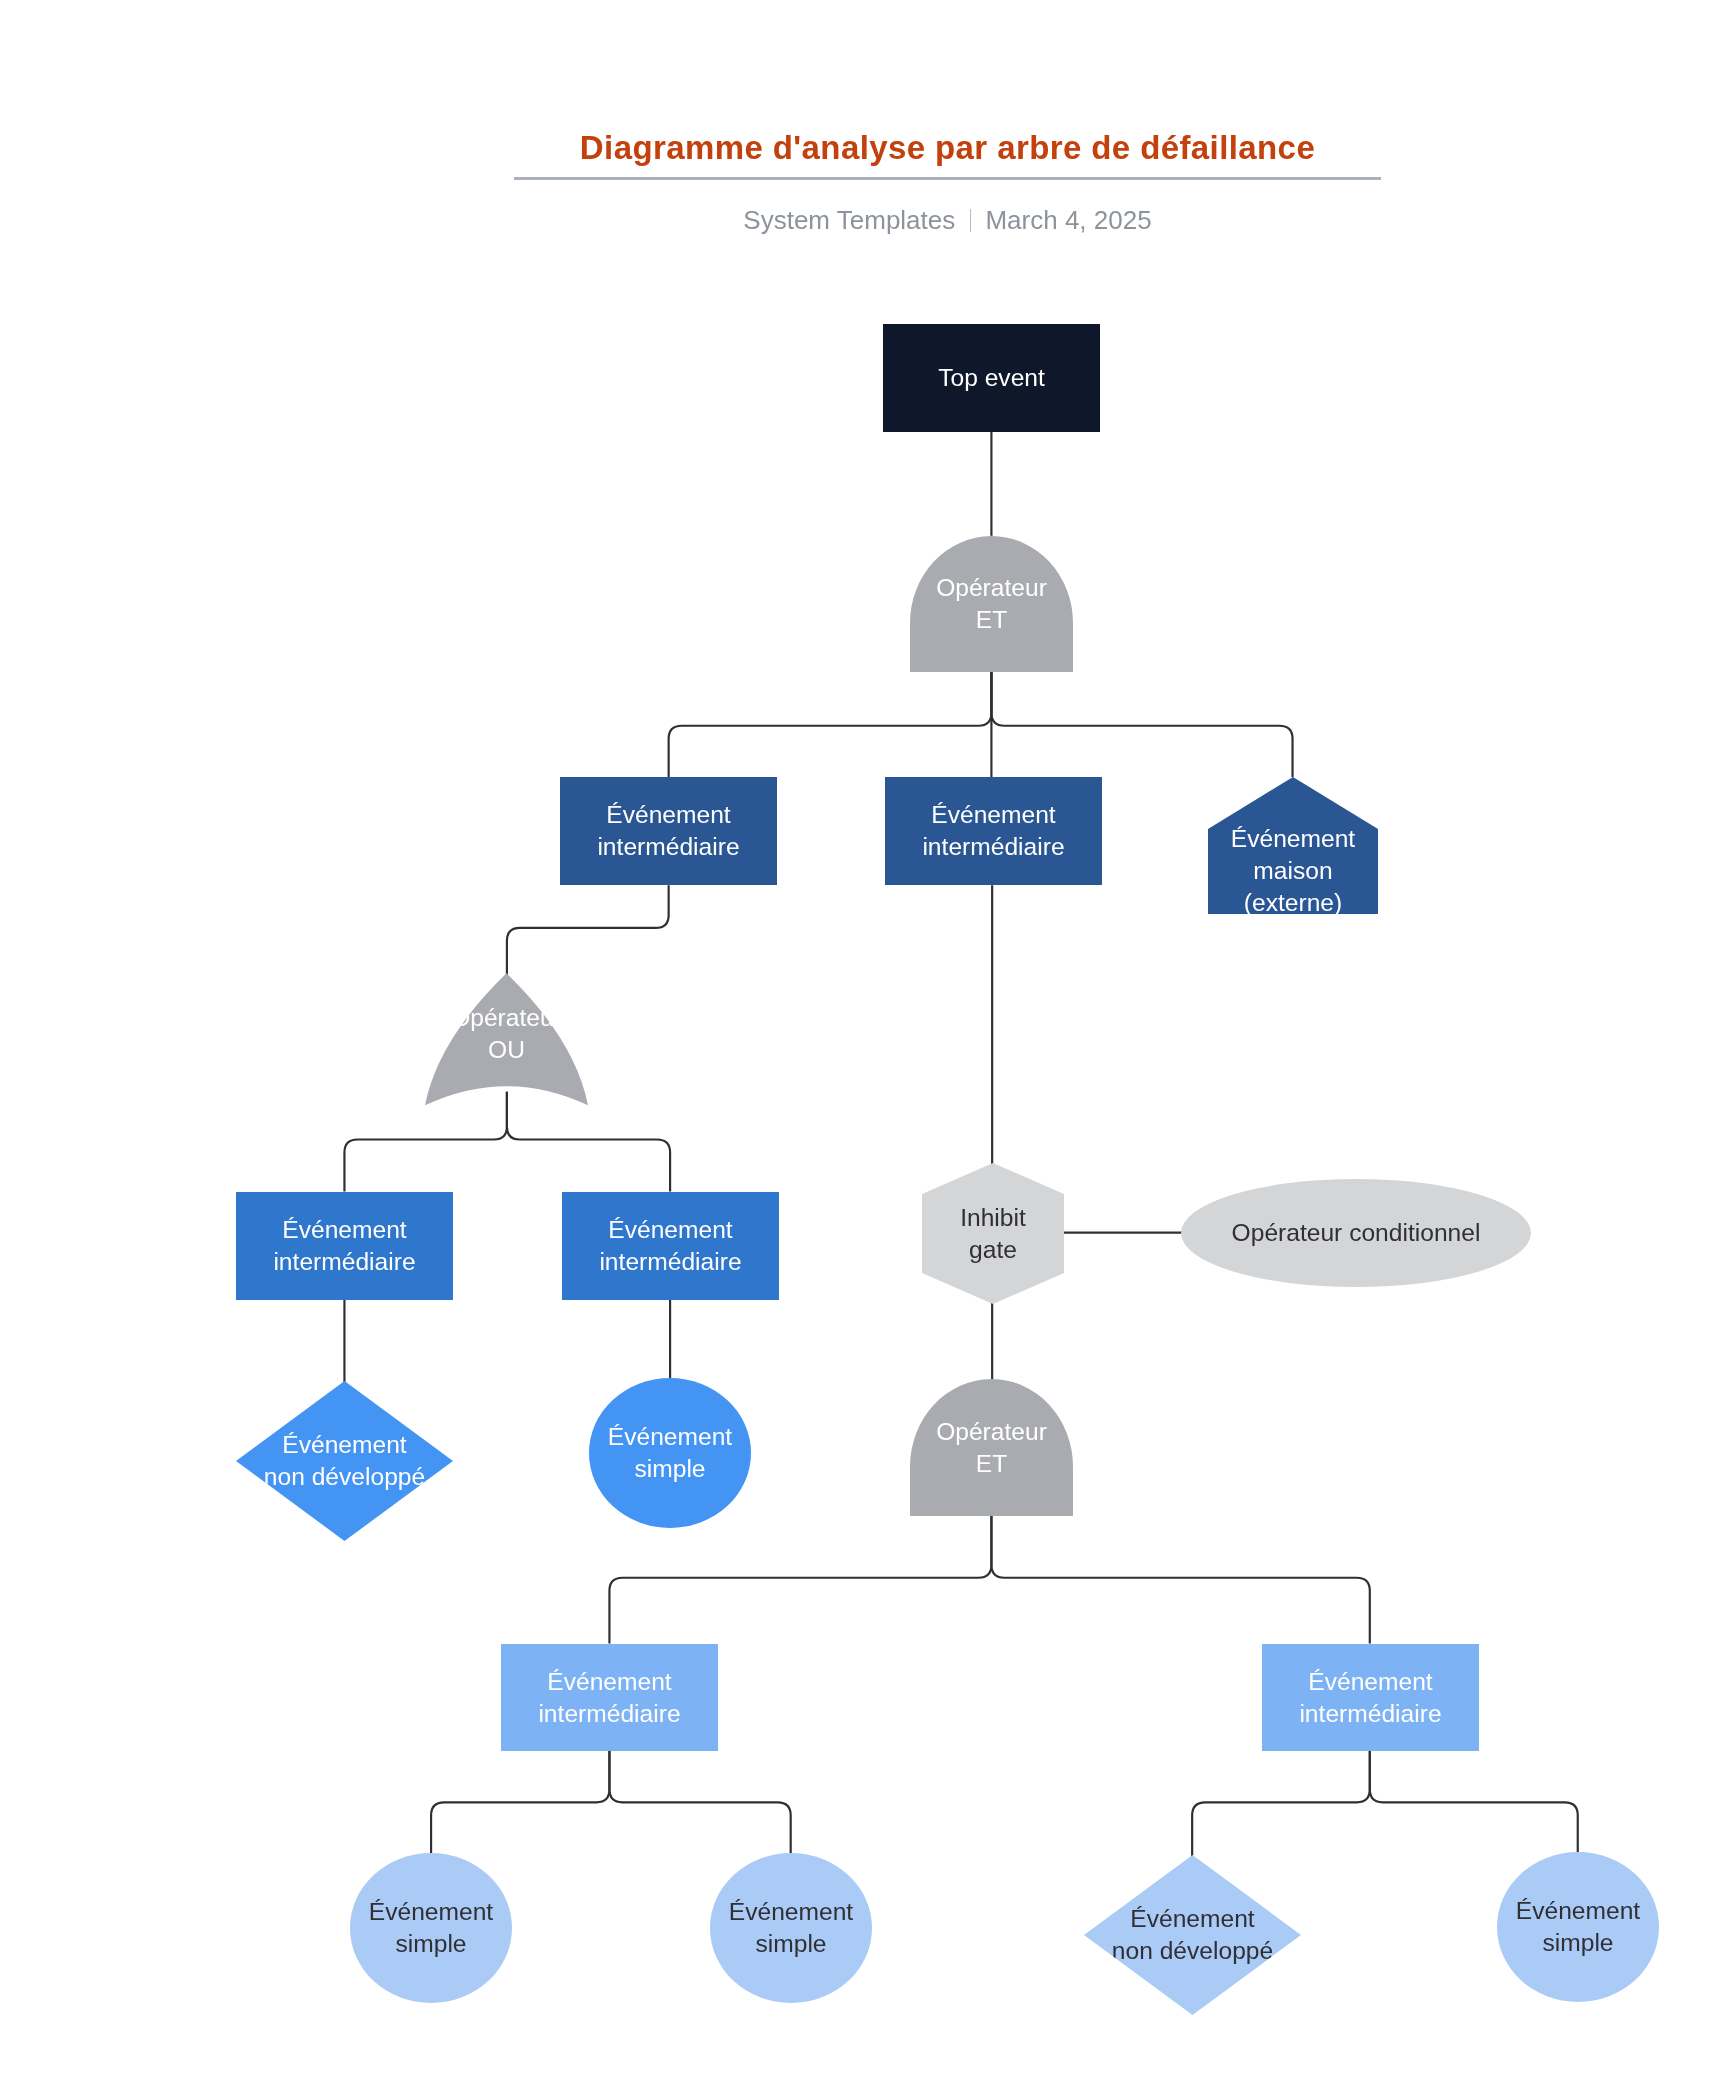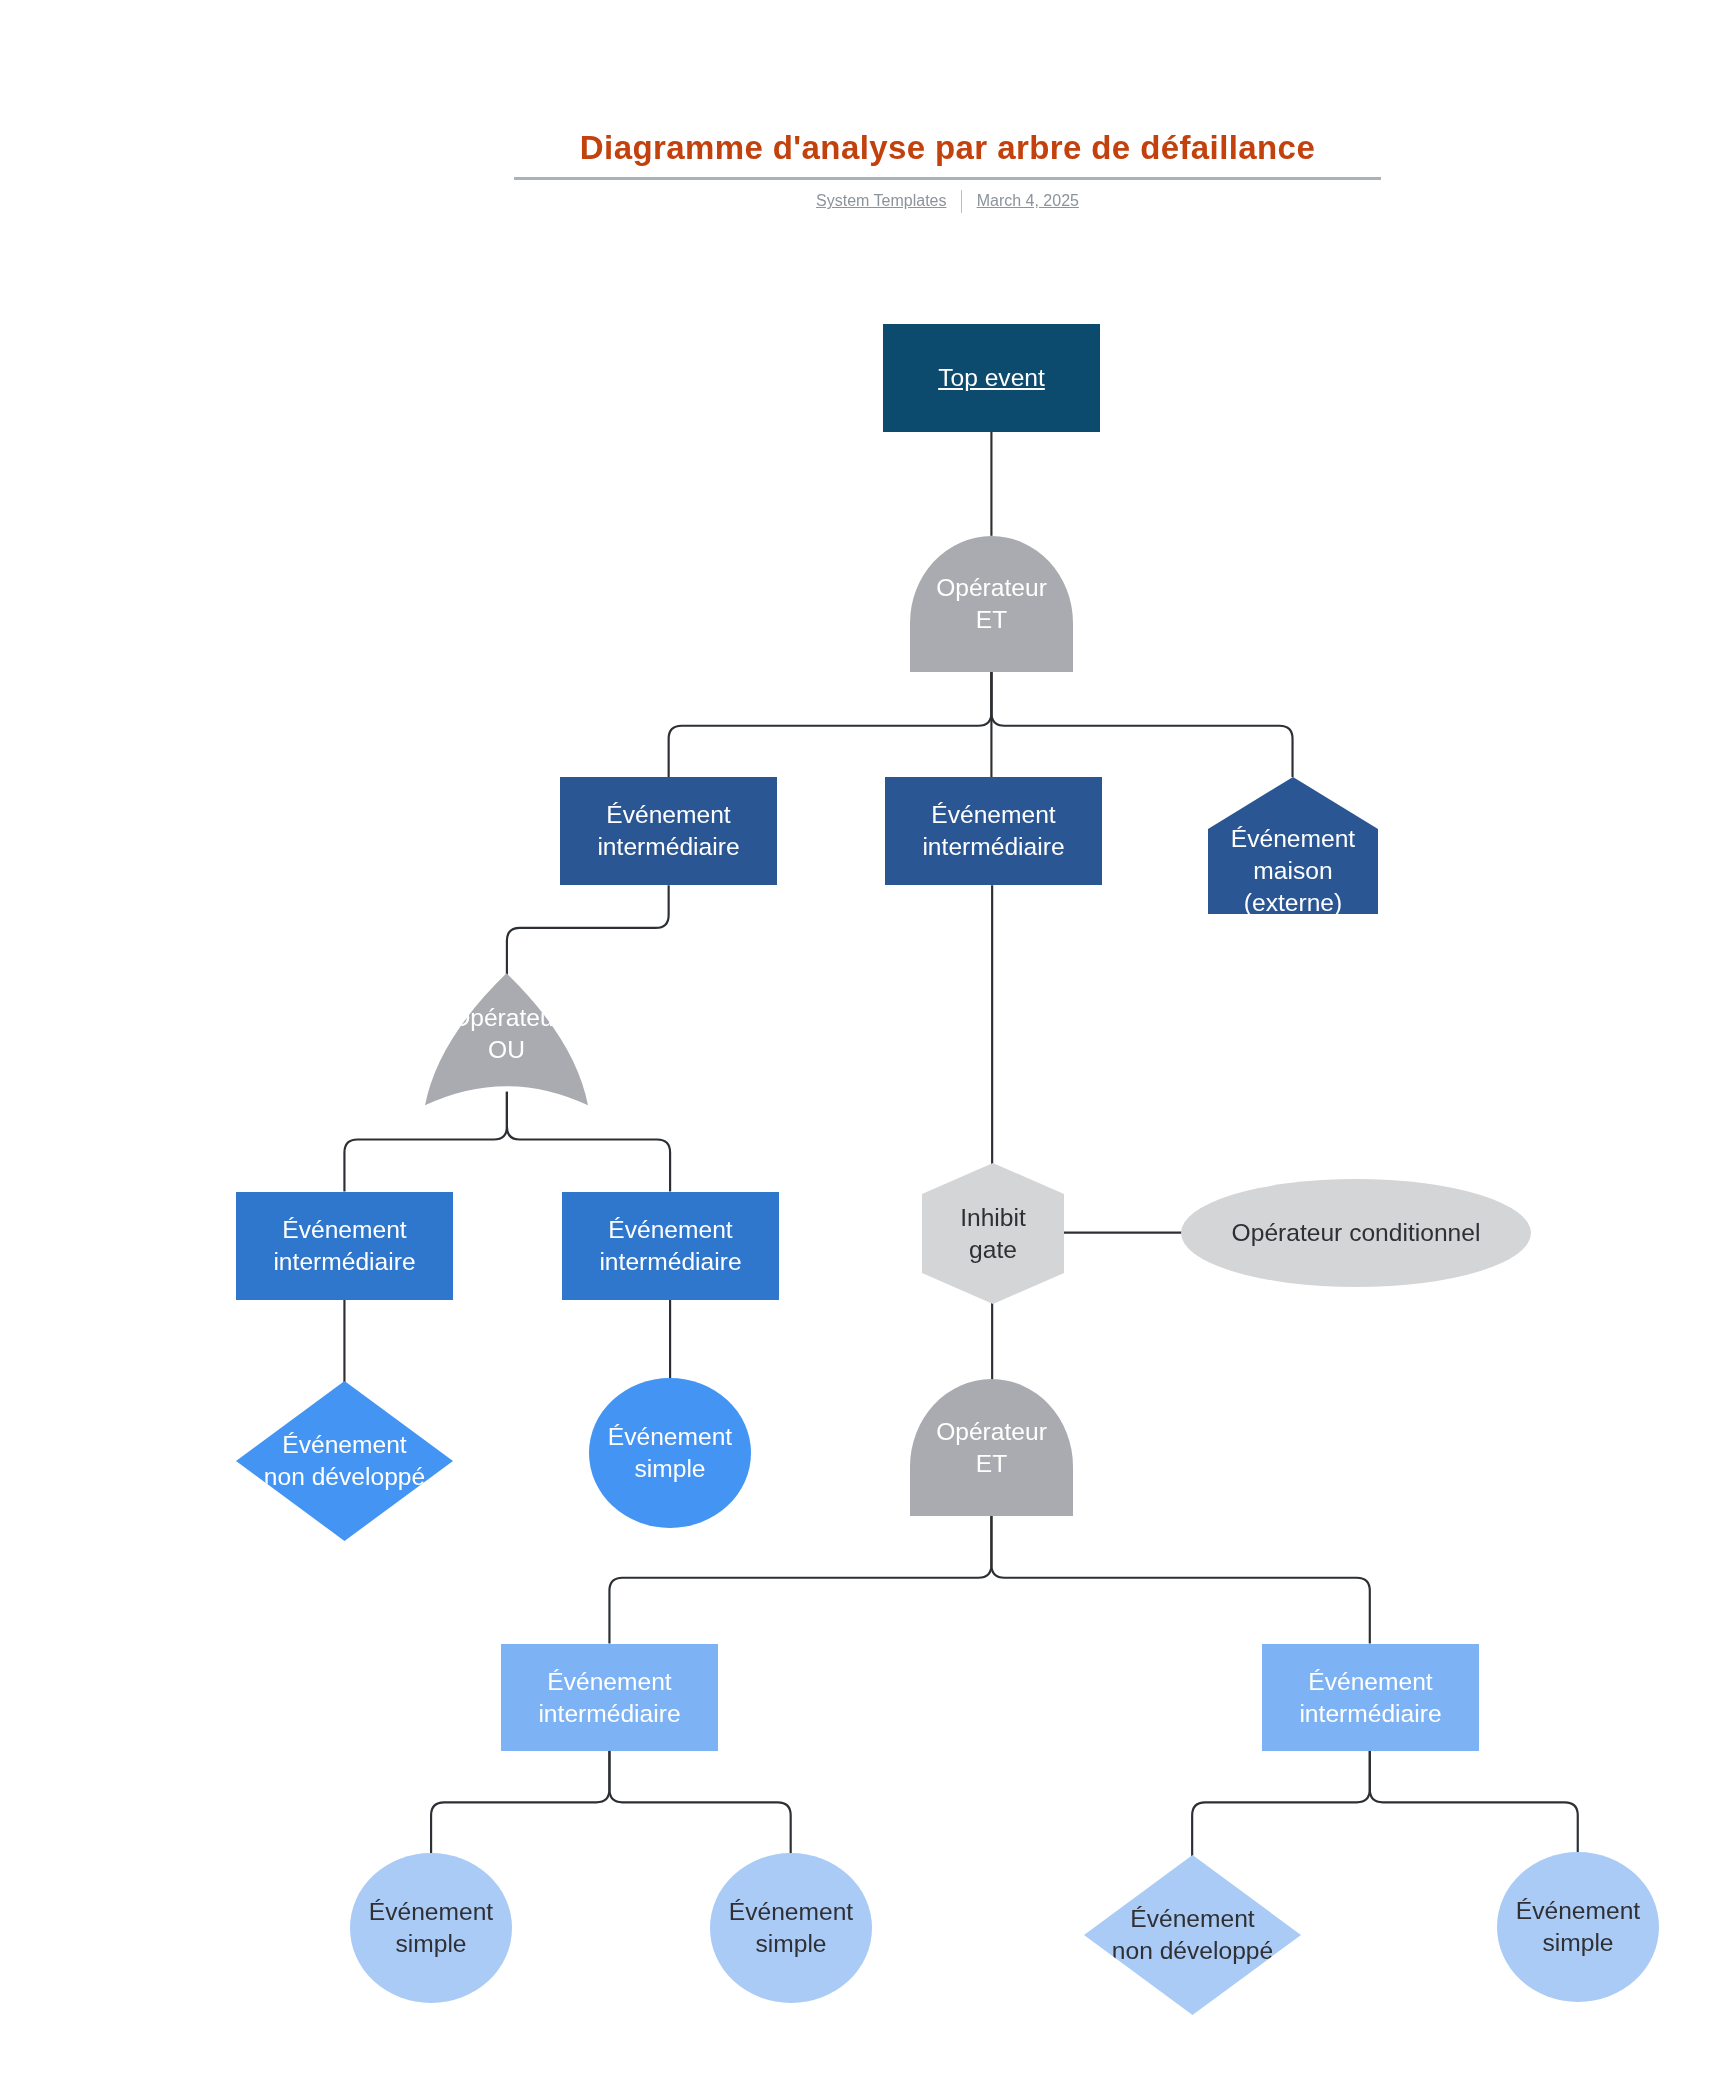--- a/index.html
+++ b/index.html
@@ -11,36 +11,36 @@
   .header{
     position:absolute;left:514px;top:129px;width:867px;
     text-align:center;
   }
   .title{
     font-size:33px;font-weight:bold;color:#c2410c;line-height:1.15;
     padding-bottom:10px;border-bottom:3.6px solid #aab1b9;
     letter-spacing:0.4px;
   }
   .subtitle{
-    margin-top:10px;display:flex;align-items:center;justify-content:center;
-    font-size:16px;color:#8c939b;text-decoration:underline;
+    margin-top:25px;display:flex;align-items:center;justify-content:center;
+    font-size:26px;color:#8c939b;
   }
   .subtitle .divider{
     width:1.4px;height:23px;background:#b7bdc4;margin:0 14.4px;
   }
   
   svg.wires{position:absolute;left:0;top:0;z-index:1;}
   svg.wires path{fill:none;stroke:#2c3034;stroke-width:3px;}
   
   .node{
     position:absolute;z-index:2;display:flex;align-items:center;justify-content:center;
     text-align:center;font-size:24.6px;line-height:1.3;color:#ffffff;box-sizing:border-box;
   }
   .label{white-space:pre-line;}
-  .fill-slate{background:#0c4a6e;text-decoration:underline;}
+  .fill-slate{background:#0f172a;}
   .fill-gate{background:#a9abb0;}
   .fill-navy{background:#2a5794;}
   .fill-blue{background:#2f76cd;}
   .fill-bright{background:#4494f4;}
   .fill-light{background:#7db2f4;}
   .fill-pale{background:#a9cbf6;}
   .fill-silver{background:#d4d5d7;}
   .text-dark{color:#303034;}
   .and-gate{border-radius:50% 50% 0 0 / 64% 64% 0 0;}
   .hexagon{clip-path:polygon(50% 0,100% 22%,100% 78%,50% 100%,0 78%,0 22%);}

